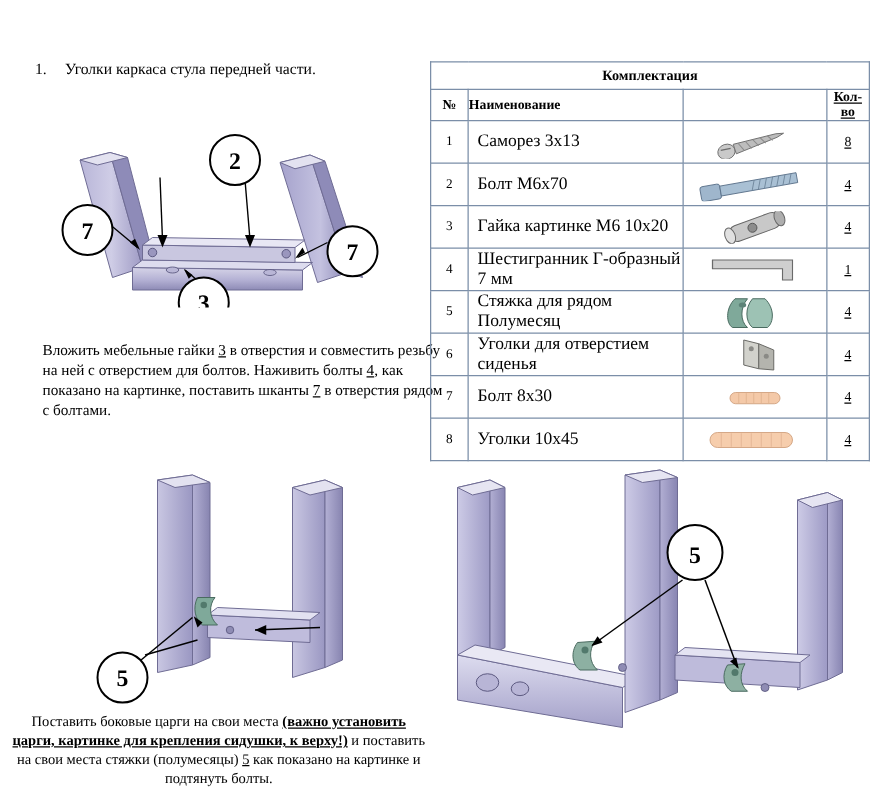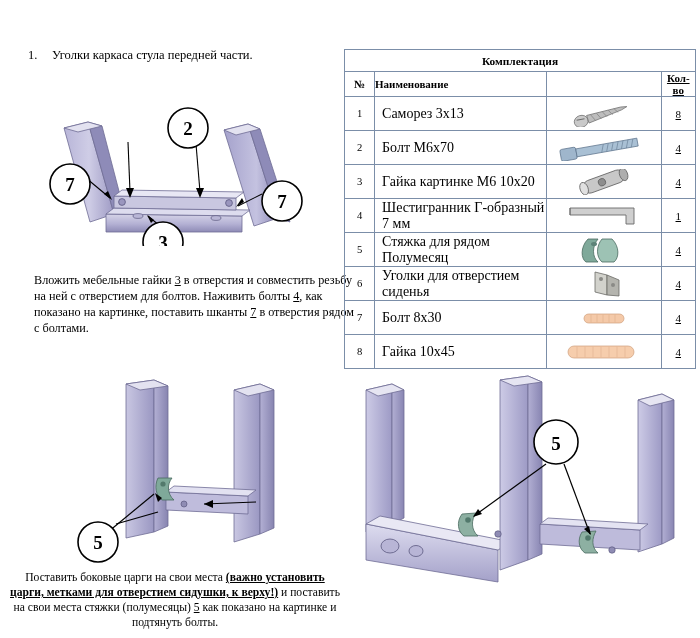--- a/index.html
+++ b/index.html
@@ -370,21 +370,21 @@
                   <path d="M49,6.5 L49,14.5"></path>
               </g>
             </svg>
           </div>
         </td>
         <td class="col-qty">4</td>
       </tr>
 
       <tr>
         <td class="col-no">8</td>
-        <td class="col-name">Гайка 10х45</td>
+        <td class="col-name">Уголки 10х45</td>
         <td class="col-img">
           <div class="pic-cell">
             <svg width="96" height="22" viewBox="0 0 96 22">
               <rect x="12" y="5" width="66" height="12" rx="6" fill="#f6cdac" stroke="#cf9f7c" stroke-width="0.7"></rect>
               <g stroke="#e2b492" stroke-width="0.7">
                 <path d="M21,5.6 L21,16.4"></path>
                   <path d="M29,5.6 L29,16.4"></path>
                   <path d="M37,5.6 L37,16.4"></path>
                 <path d="M45,5.6 L45,16.4"></path>
                   <path d="M53,5.6 L53,16.4"></path>
@@ -499,15 +499,15 @@
       <polygon points="123,143 132,140 128,135" fill="#000"></polygon>
       <polygon points="241,161 234,155 239,152" fill="#000"></polygon>
 
       <g>
         <circle cx="206" cy="68" r="22" fill="#fff" stroke="#000" stroke-width="1.6"></circle>
         <text class="balloon-txt" x="206" y="76" text-anchor="middle">5</text>
       </g>
     </svg>
   </div>
 
-  <div class="caption2"><span>Поставить боковые царги на свои места </span><b class="u">(важно установить царги, метками для отверстием сидушки, к верху!)</b><span> и поставить на свои места стяжки (полумесяцы) </span><span class="u">5</span><span> как показано на картинке и подтянуть болты.</span></div>
+  <div class="caption2"><span>Поставить боковые царги на свои места </span><b class="u">(важно установить царги, картинке для крепления сидушки, к верху!)</b><span> и поставить на свои места стяжки (полумесяцы) </span><span class="u">5</span><span> как показано на картинке и подтянуть болты.</span></div>
 
 </div>
 
 </body></html>

